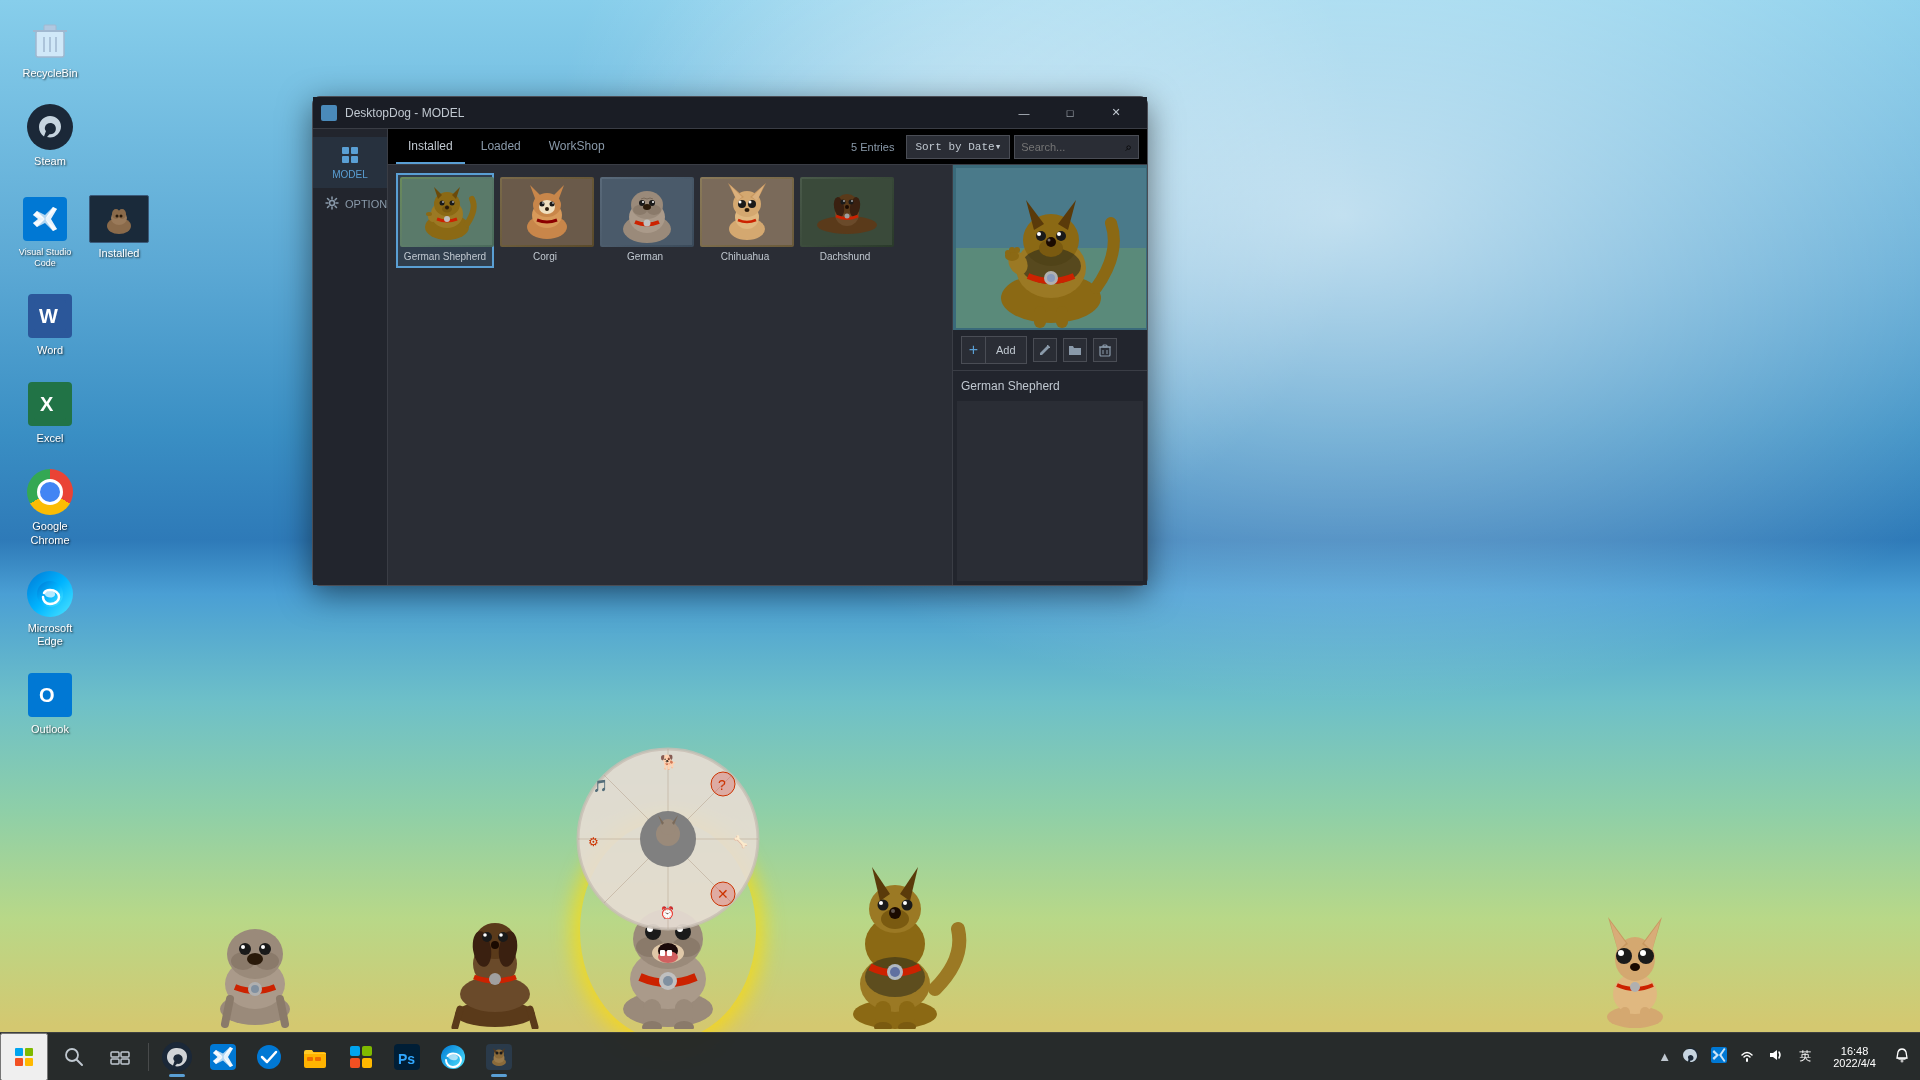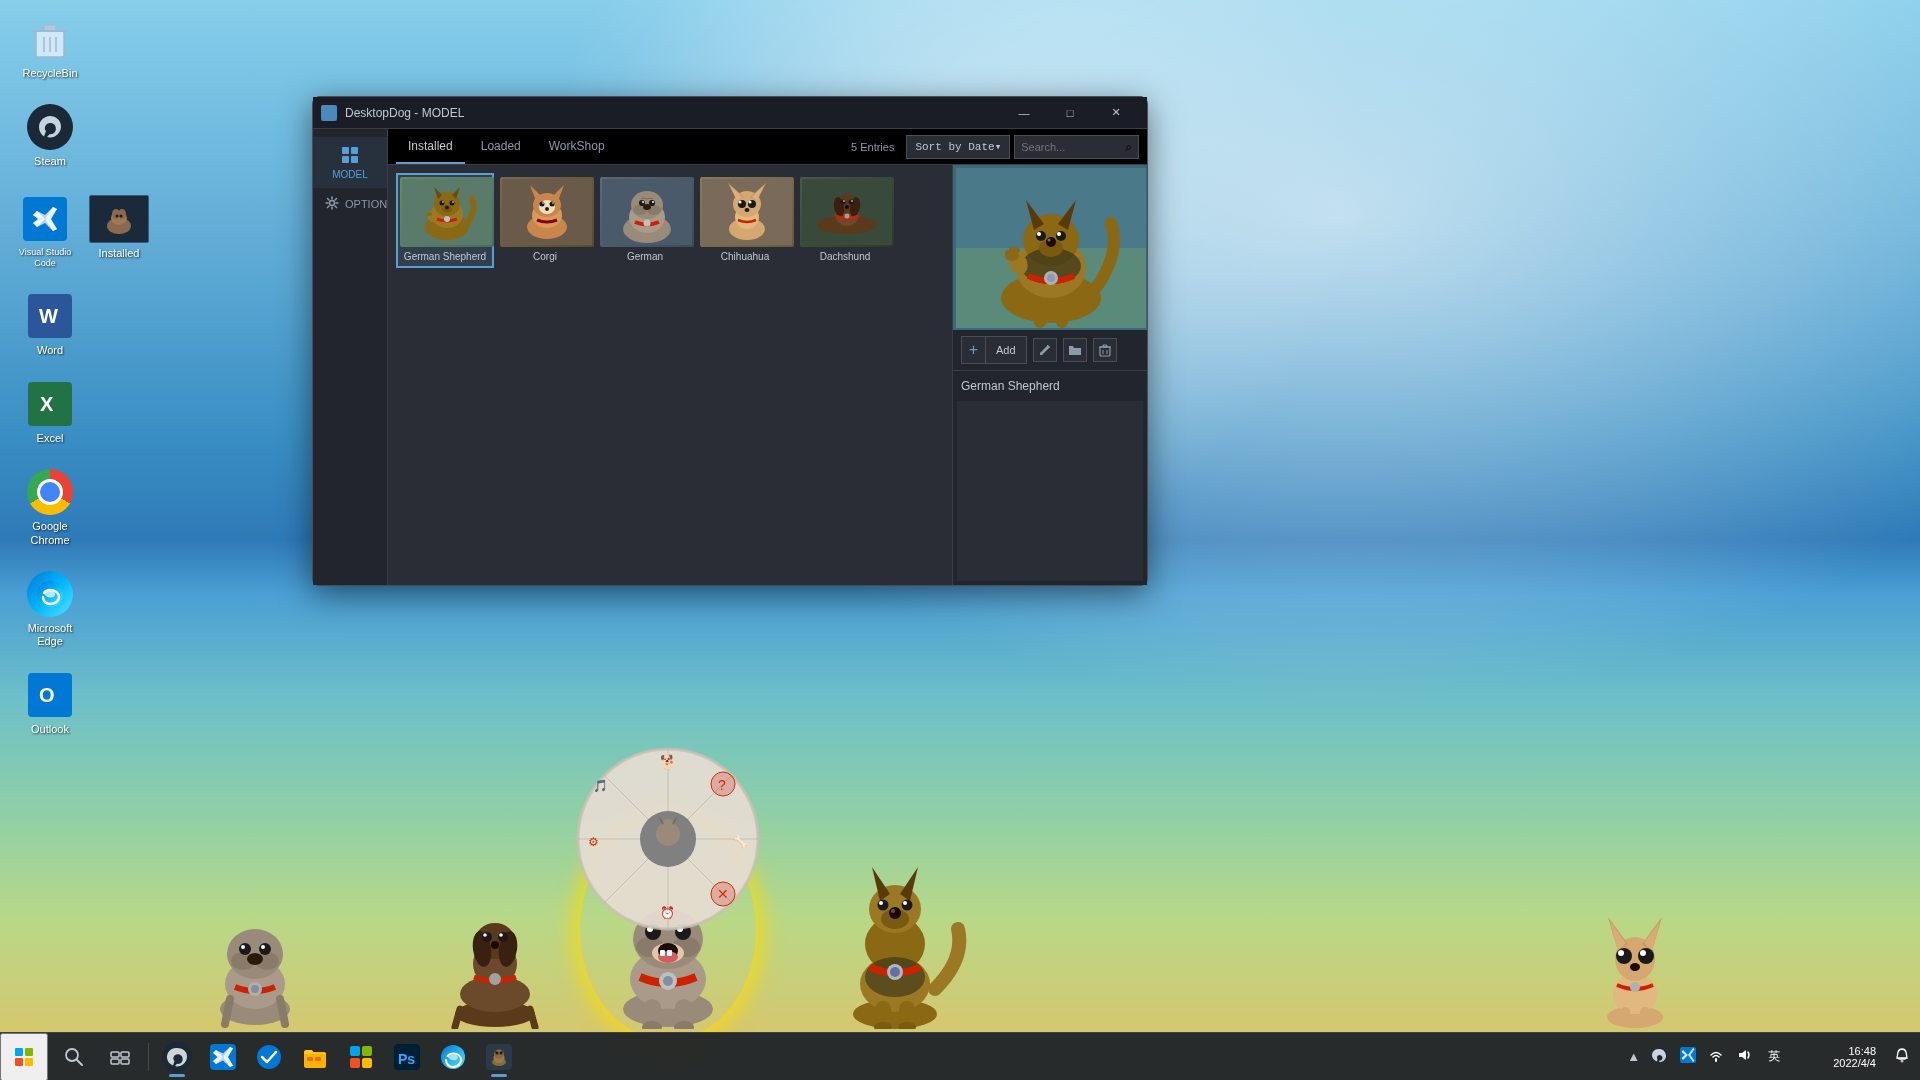--- a/index.html
+++ b/index.html
@@ -558,26 +558,25 @@
     .tray-icon {
       color: #c0c8d0;
       font-size: 13px;
       cursor: pointer;
       padding: 2px;
     }
 
     .tray-time {
       display: flex;
       flex-direction: column;
-      align-items: flex-end;
+      align-items: center;
       color: white;
       font-size: 11px;
       cursor: pointer;
       padding: 0 8px;
-      margin-left: 31px;
     }
 
     .tray-lang {
       color: white;
       font-size: 12px;
       padding: 0 6px;
     }
 
     
     .desktop-dog {

